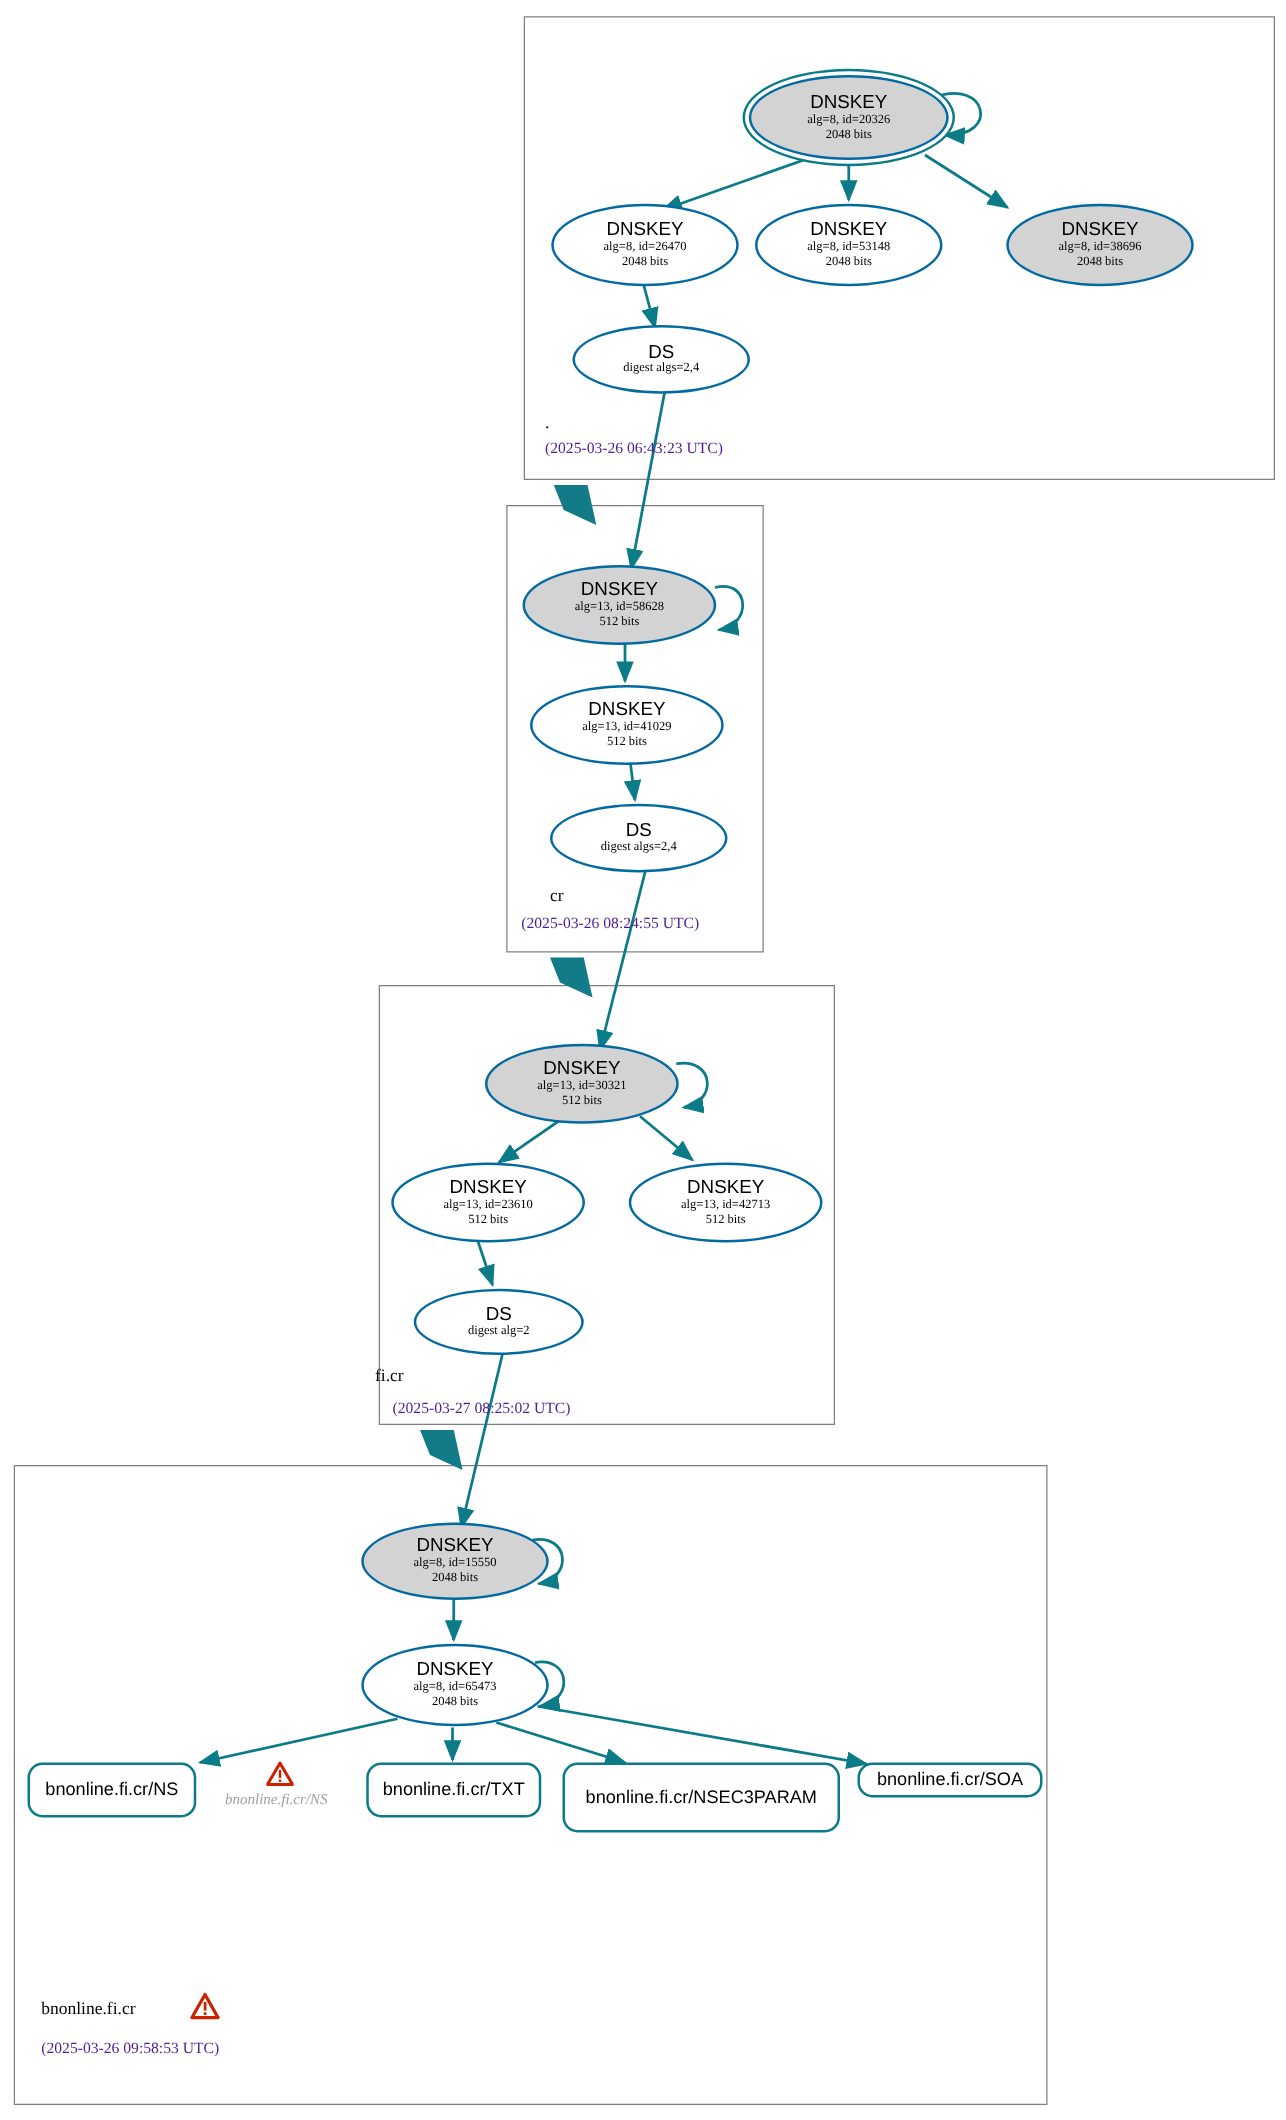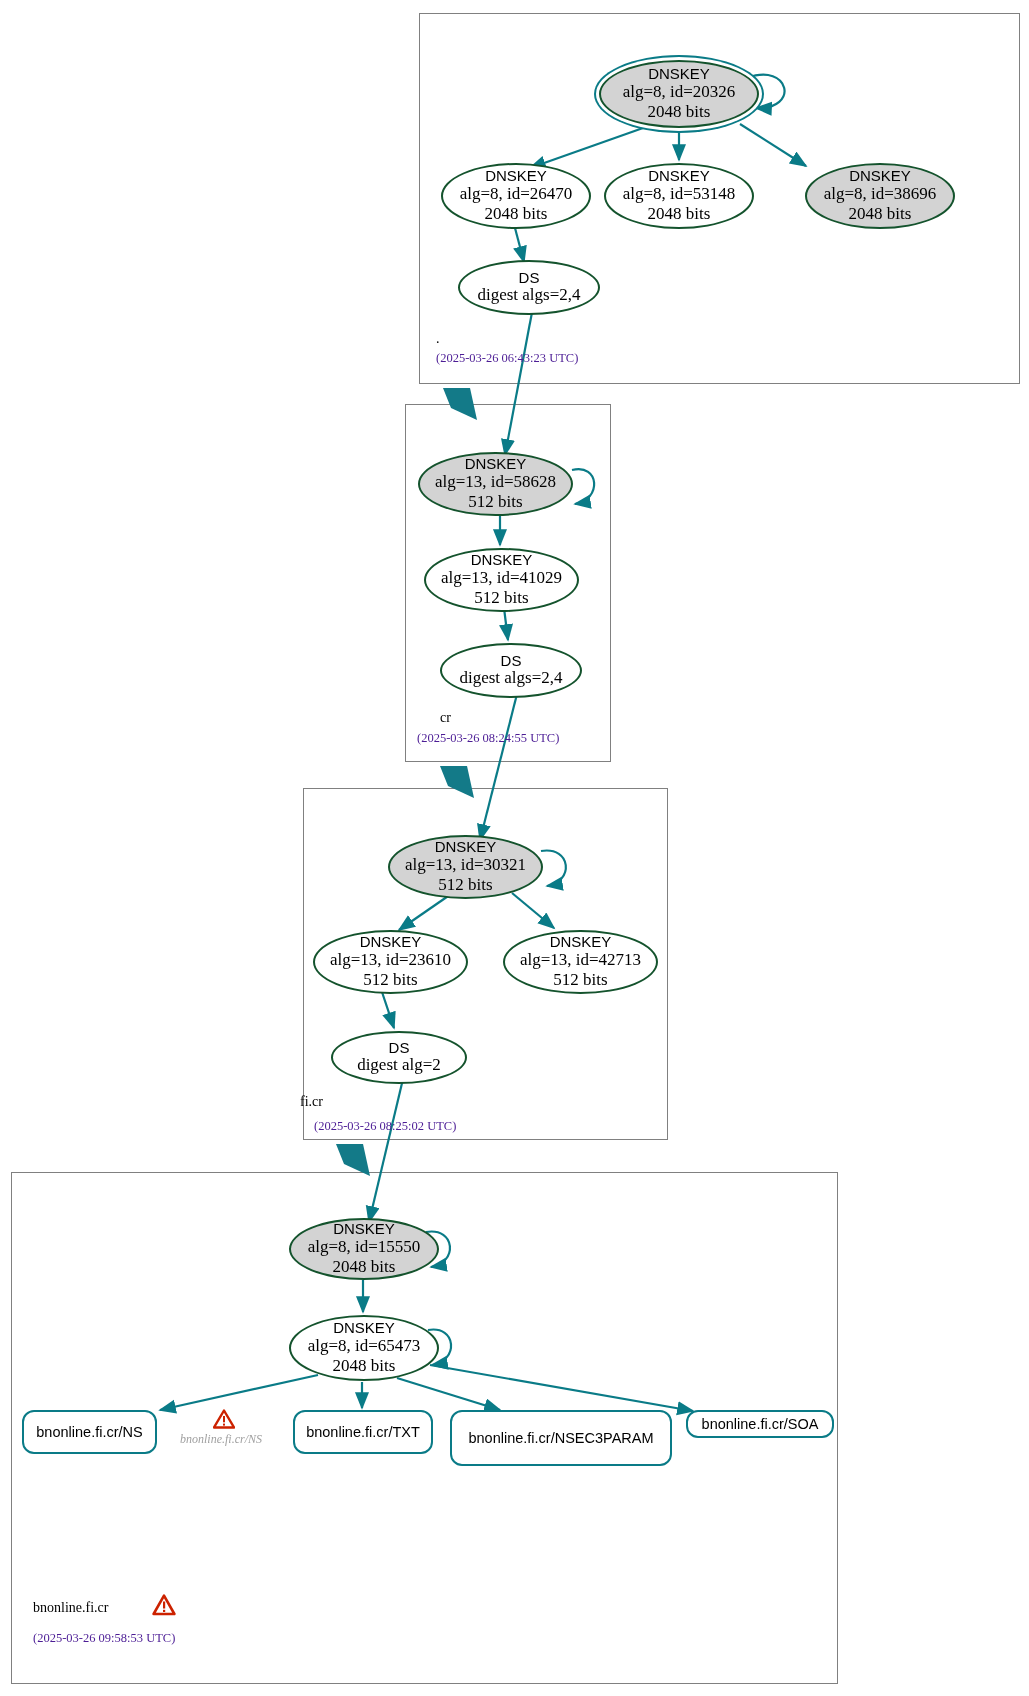--- a/index.html
+++ b/index.html
@@ -6,26 +6,26 @@
   body{font-family:"Liberation Sans", sans-serif;}
   #root{position:relative;width:1029px;height:1696px;overflow:hidden;background:#fff;}
 
   svg.layer{position:absolute;left:0;top:0;width:1029px;height:1696px;pointer-events:none;}
 
   .zonebox{position:absolute;border:1px solid #808080;background:transparent;box-sizing:border-box;}
 
   .node{position:absolute;display:flex;flex-direction:column;align-items:center;justify-content:center;
         box-sizing:border-box;text-align:center;}
 
-  .ellipse{border:2px solid #14532d;border-radius:50%;background:#ffffff;}
+  .ellipse{border:2px solid #0369a1;border-radius:50%;background:#ffffff;}
   .ellipse.shaded{background:#d3d3d3;}
   .ellipse.dbl{box-shadow:0 0 0 3px #ffffff, 0 0 0 5px #0a7b87;}
 
   .n-title{font-family:"Liberation Sans", sans-serif;font-size:15px;color:#000;line-height:1.05;}
-  .n-sub{font-family:"Liberation Serif", serif;font-size:17px;color:#000;line-height:1.18;}
+  .n-sub{font-family:"Liberation Serif", serif;font-size:10px;color:#000;line-height:1.18;}
 
   .rrbox{position:absolute;border:2px solid #0a7b87;border-radius:12px;background:#fff;
          display:flex;align-items:center;justify-content:center;box-sizing:border-box;}
   .rrbox span{font-family:"Liberation Sans", sans-serif;font-size:14.5px;color:#000;white-space:nowrap;}
 
   .zlabel{position:absolute;font-family:"Liberation Serif", serif;font-size:14px;color:#000;white-space:nowrap;}
   .ztime{position:absolute;font-family:"Liberation Serif", serif;font-size:12.5px;color:#4c1d95;white-space:nowrap;}
 
   .errlabel{position:absolute;font-family:"Liberation Serif", serif;font-style:italic;font-size:12px;
             color:#a0a0a0;white-space:nowrap;}
@@ -168,21 +168,21 @@
     <div class="n-sub">alg=13, id=42713</div>
     <div class="n-sub">512 bits</div>
   </div>
 
   <div class="node ellipse" style="left:331px;top:1031px;width:136px;height:53px;">
     <div class="n-title">DS</div>
     <div class="n-sub">digest alg=2</div>
   </div>
 
   <div class="zlabel" style="left:300px;top:1094px;">fi.cr</div>
-  <div class="ztime" style="left:314px;top:1119px;">(2025-03-26 08:25:02 UTC)</div>
+  <div class="ztime" style="left:314px;top:1119px;">(2025-03-27 08:25:02 UTC)</div>
 
   <div class="node ellipse shaded" style="left:289px;top:1218px;width:150px;height:62px;">
     <div class="n-title">DNSKEY</div>
     <div class="n-sub">alg=8, id=15550</div>
     <div class="n-sub">2048 bits</div>
   </div>
 
   <div class="node ellipse" style="left:289px;top:1315px;width:150px;height:66px;">
     <div class="n-title">DNSKEY</div>
     <div class="n-sub">alg=8, id=65473</div>

